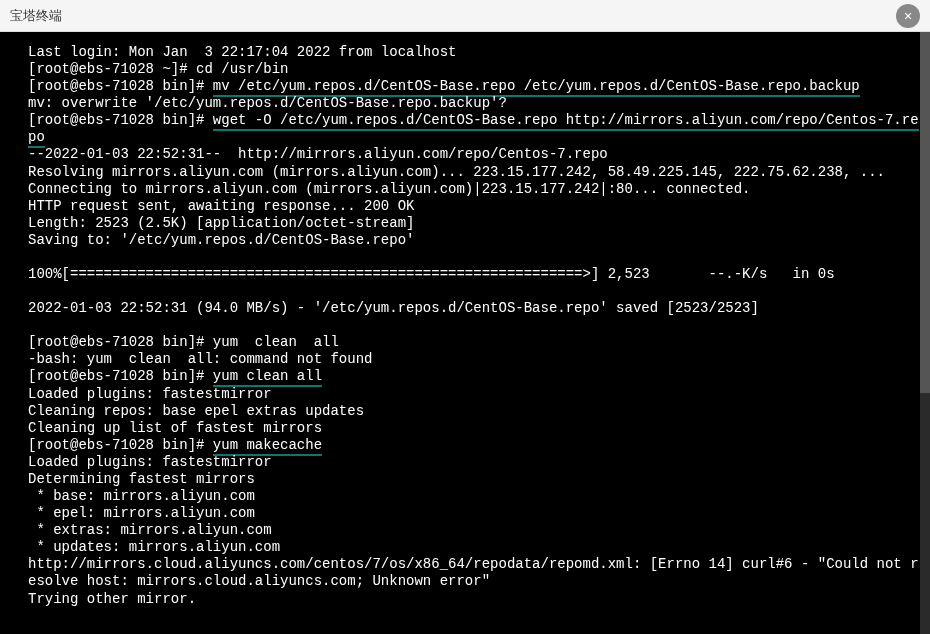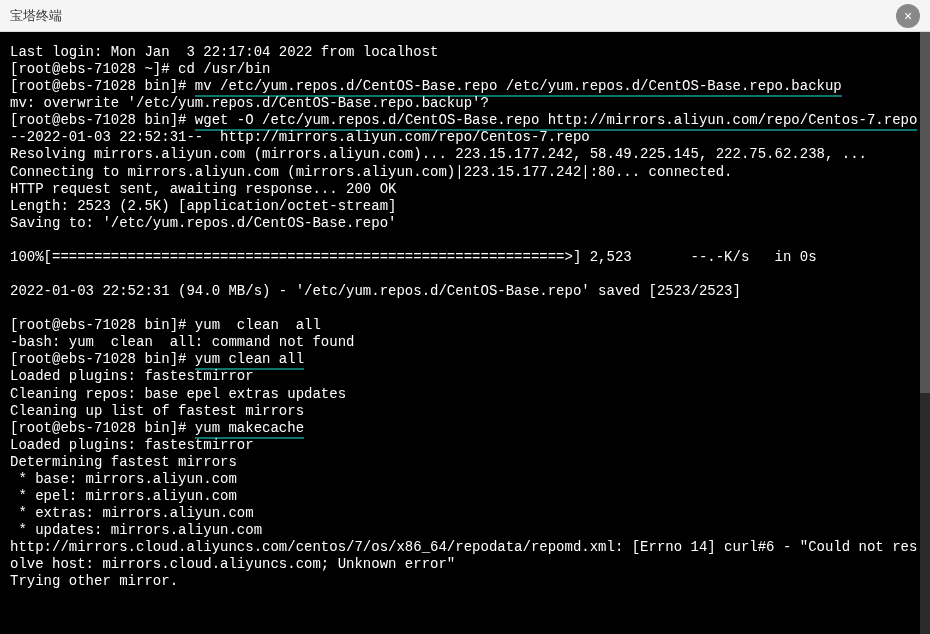--- a/index.html
+++ b/index.html
@@ -36,21 +36,21 @@
       display: flex;
       align-items: center;
       justify-content: center;
       font-size: 14px;
       cursor: pointer;
     }
     .terminal {
       width: 100%;
       height: calc(100% - 32px);
       background: #000;
-      padding: 12px 5px 12px 10px;
+      padding: 12px 5px 12px 28px;
       font-family: 'Courier New', monospace;
       font-size: 14px;
       line-height: 1.22;
       color: #fff;
       overflow: hidden;
       position: relative;
     }
     .terminal-content {
       white-space: pre;
       font-family: 'Courier New', monospace;

